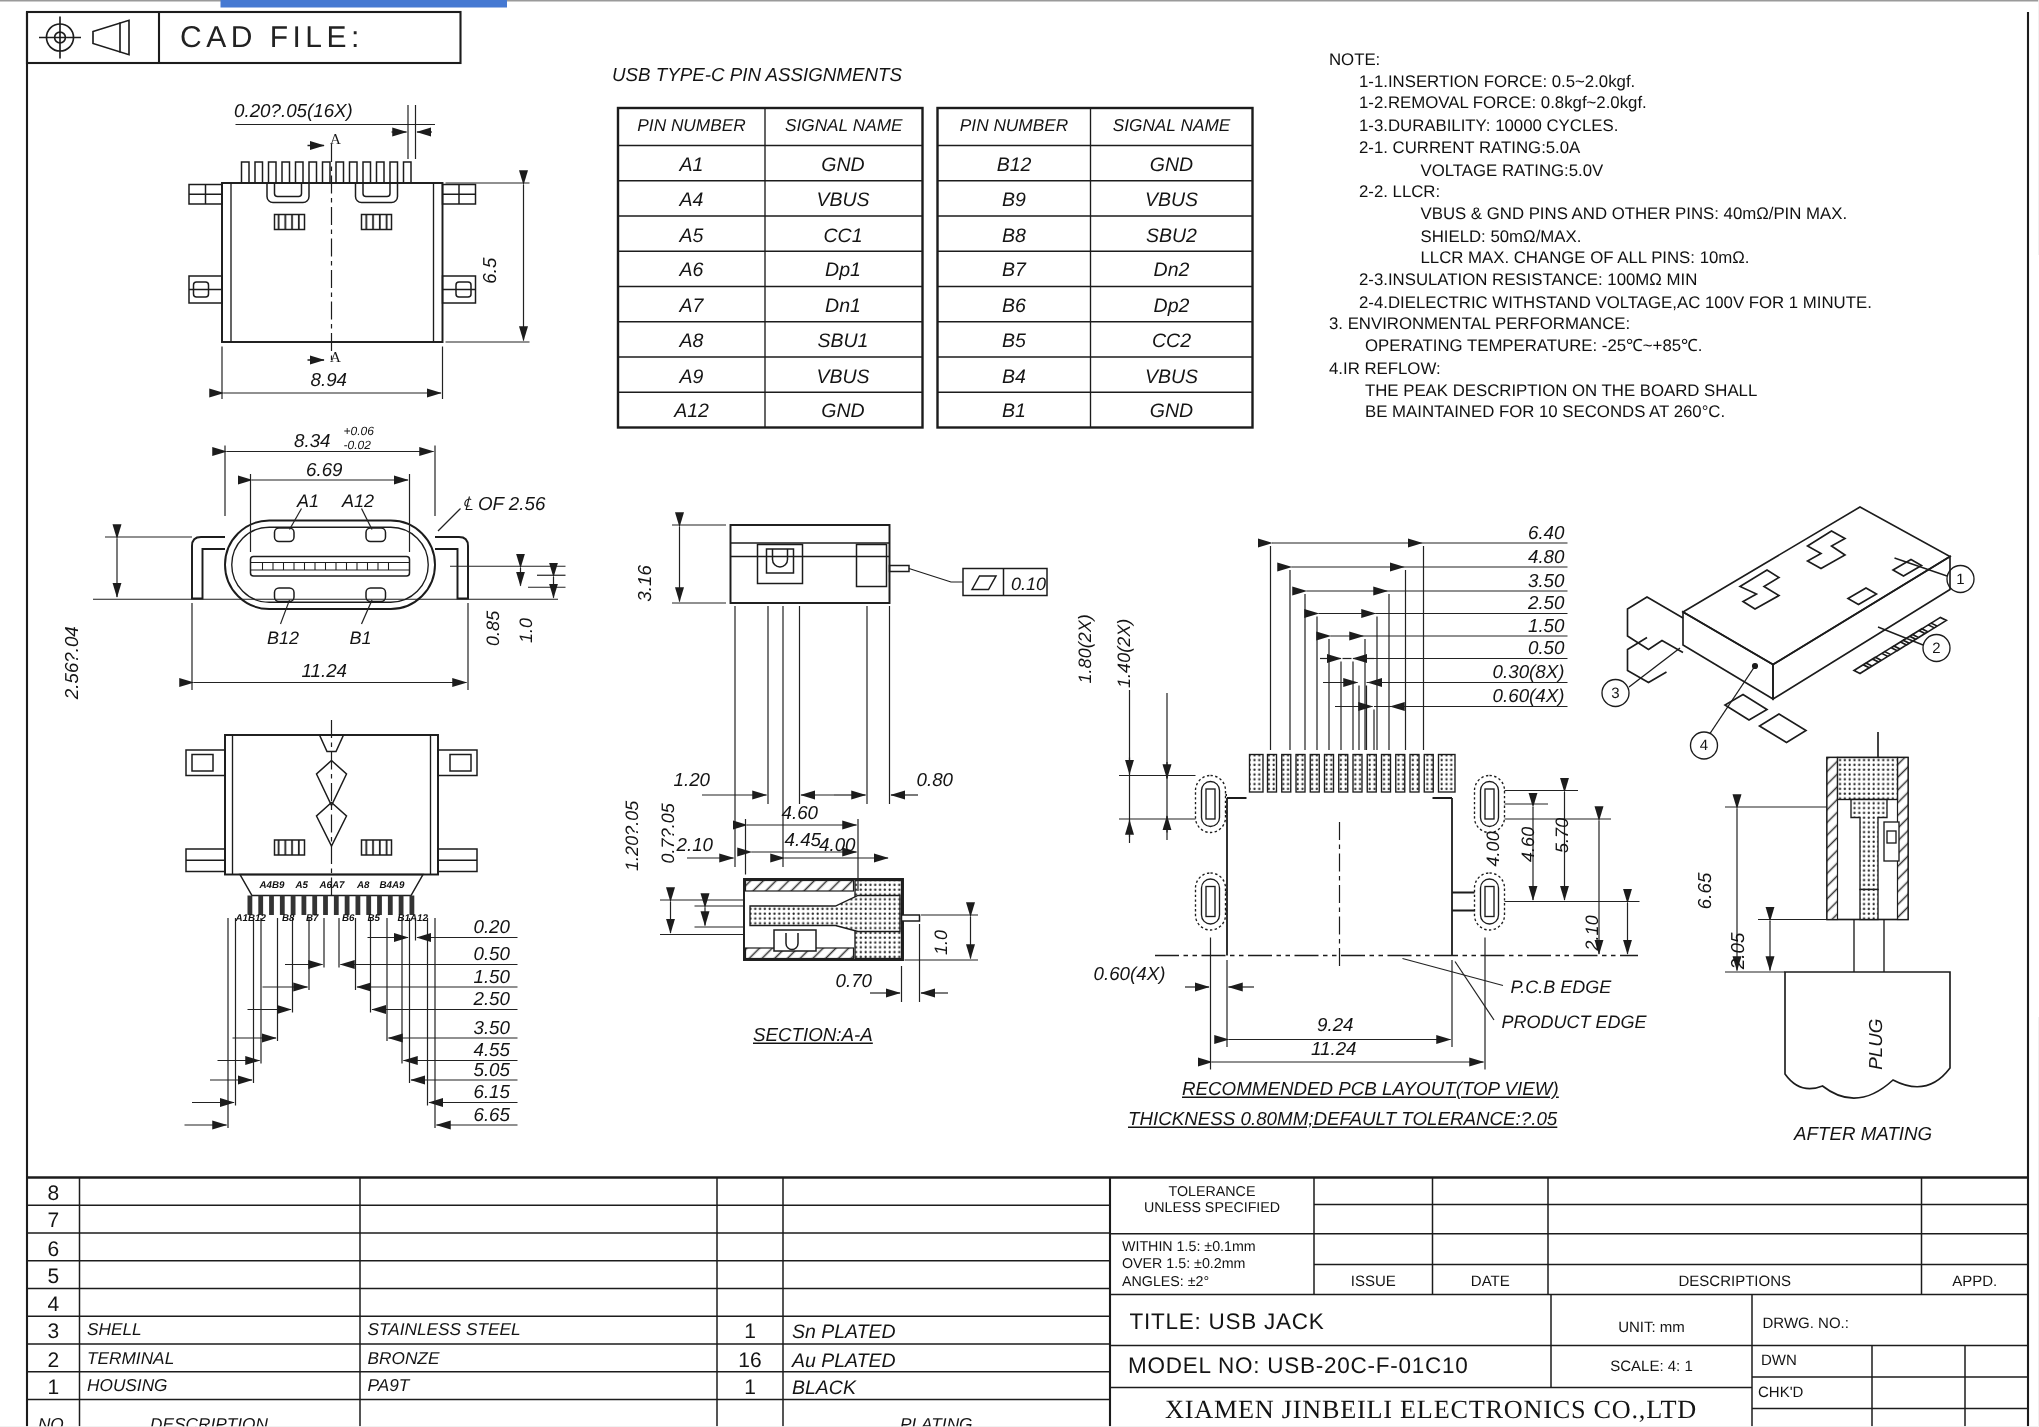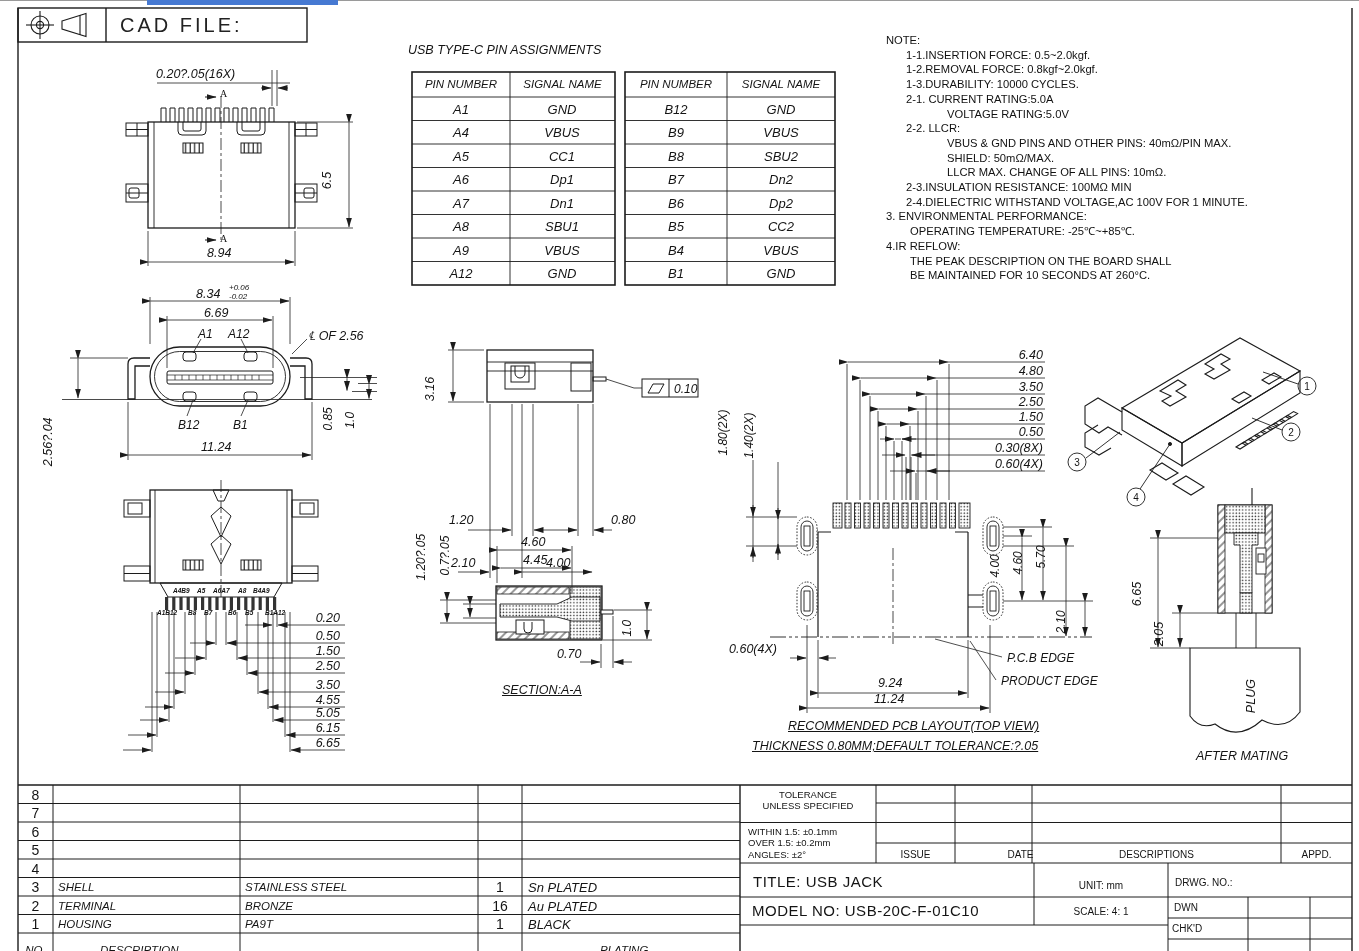--- a/index.html
+++ b/index.html
@@ -590,23 +590,24 @@
   <span class="L cell ct" style="left:18px;top:945px;width:35px;">NO.</span>
   <span class="L cell" style="left:100px;top:945px;">DESCRIPTION</span>
   <span class="L cell" style="left:600px;top:945px;">PLATING</span>
 
   <span class="L tbs ct" style="left:740px;top:789px;width:136px;">TOLERANCE</span>
   <span class="L tbs ct" style="left:740px;top:800px;width:136px;">UNLESS SPECIFIED</span>
   <span class="L tbs" style="left:748px;top:826px;">WITHIN 1.5: ±0.1mm</span>
   <span class="L tbs" style="left:748px;top:837px;">OVER 1.5: ±0.2mm</span>
   <span class="L tbs" style="left:748px;top:849px;">ANGLES: ±2°</span>
   <span class="L tb ct" style="left:876px;top:849px;width:79px;">ISSUE</span>
-  <span class="L tb ct" style="left:955px;top:849px;width:77px;margin-left:27px;">DATE</span>
+  <span class="L tb ct" style="left:955px;top:849px;width:77px;">DATE</span>
   <span class="L tb ct" style="left:1032px;top:849px;width:249px;">DESCRIPTIONS</span>
   <span class="L tb ct" style="left:1281px;top:849px;width:71px;">APPD.</span>
   <span class="L big" style="left:753px;top:874px;">TITLE:  USB JACK</span>
   <span class="L tb ct" style="left:1034px;top:880px;width:134px;">UNIT: mm</span>
   <span class="L tb" style="left:1175px;top:877px;">DRWG. NO.:</span>
   <span class="L big" style="left:752px;top:903px;">MODEL NO: USB-20C-F-01C10</span>
   <span class="L tb ct" style="left:1034px;top:906px;width:134px;">SCALE: 4: 1</span>
   <span class="L tb" style="left:1174px;top:902px;">DWN</span>
   <span class="L tb" style="left:1172px;top:923px;">CHK'D</span>
+  <div class="L serif ct" style="left:740px;top:931px;width:428px;">XIAMEN JINBEILI ELECTRONICS CO.,LTD</div>
 </div>
 
 </body></html>

